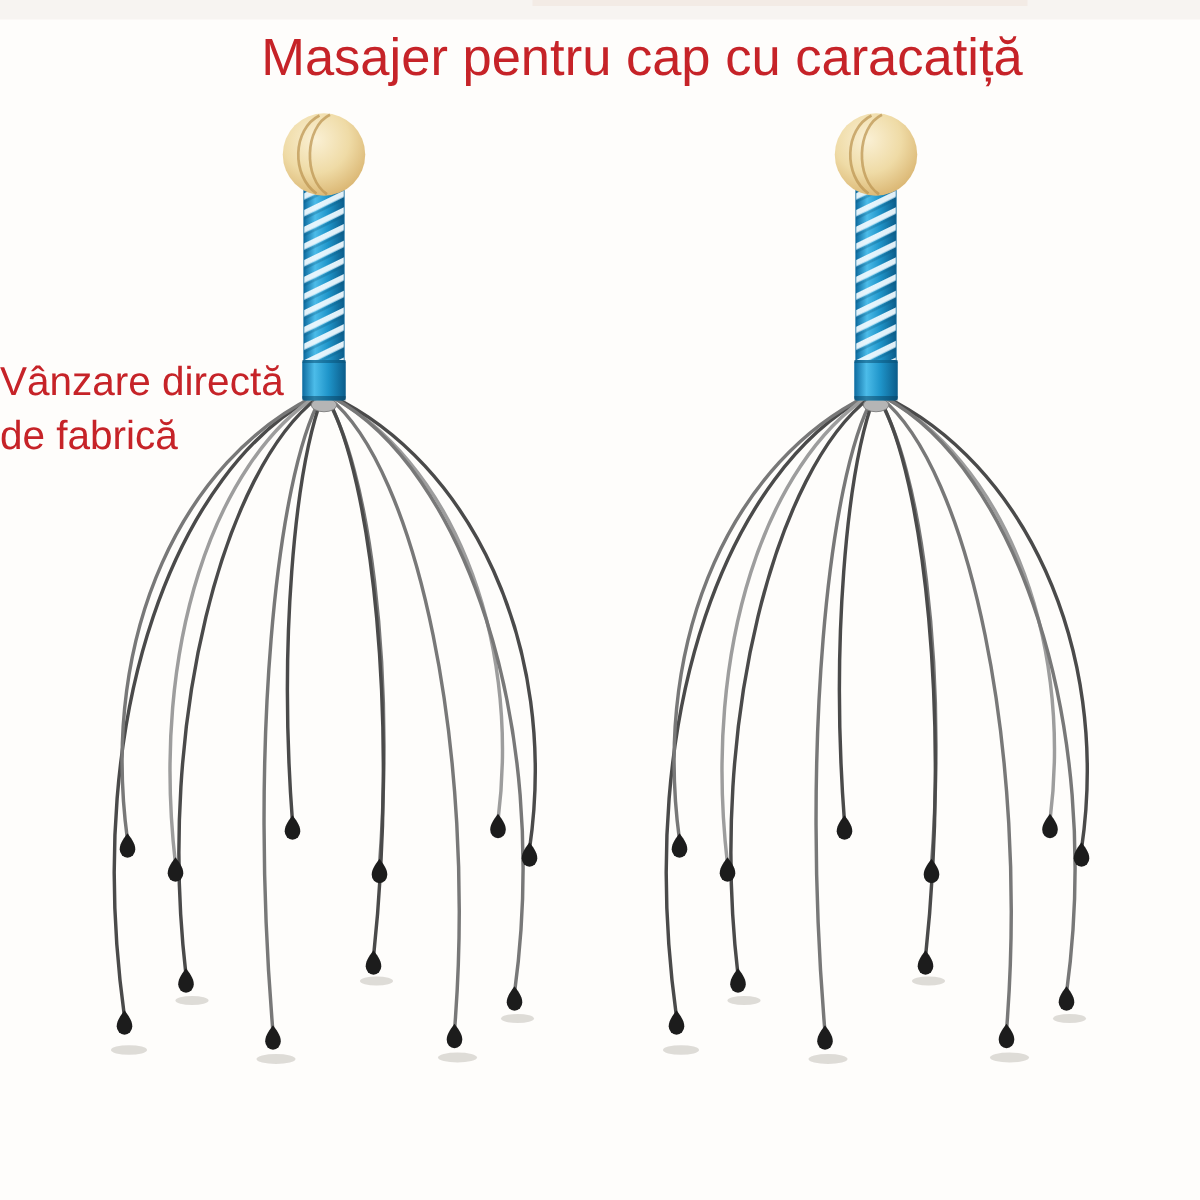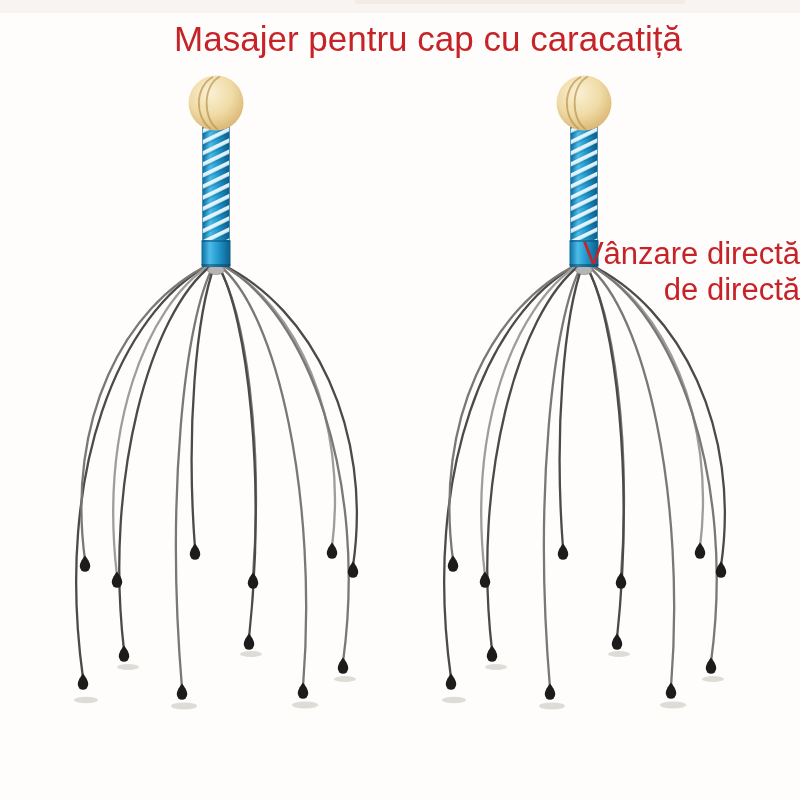--- a/index.html
+++ b/index.html
@@ -19,22 +19,22 @@
   }
   .top-band{position:absolute;top:0;left:0;right:0;height:13px;background:var(--top-band);}
   .top-noise{position:absolute;top:0;left:355px;width:330px;height:4px;background:var(--top-noise);opacity:.55;}
   .photo{position:absolute;top:0;left:0;}
   .title{
     position:absolute;top:19px;left:0;right:0;text-align:center;
     font-size:35px;line-height:40px;font-weight:500;color:var(--text-red);
     transform:translateX(28px);letter-spacing:0;
   }
   .subtitle{
-    position:absolute;top:236px;left:0;right:0;text-align:right;
-    font-size:31px;line-height:36px;font-weight:500;color:var(--text-red);
+    position:absolute;top:236px;left:0;right:0;text-align:left;
+    font-size:27px;line-height:36px;font-weight:500;color:var(--text-red);
   }
   
   .st-ball-hi{stop-color:var(--ball-highlight)} .st-ball-md{stop-color:var(--ball-base)} .st-ball-dk{stop-color:var(--ball-shade)}
   .st-h-edge{stop-color:var(--handle-edge)} .st-h-light{stop-color:var(--handle-light)}
   .st-h-mid{stop-color:var(--handle-mid)} .st-h-deep{stop-color:var(--handle-deep)}
   .stripe-w{fill:var(--stripe-white);opacity:.92}
   .stripe-s{fill:var(--stripe-shadow);opacity:.30}
   .wire{fill:none;stroke-width:2.3;stroke-linecap:round}
   .wire-d{stroke:var(--wire-dark)} .wire-m{stroke:var(--wire-mid)} .wire-l{stroke:var(--wire-light)}
   .bead-f{fill:var(--bead)}
@@ -134,14 +134,14 @@
   </defs>
 
   <use href="#massager" transform="translate(216,0)"></use>
   <use href="#massager" transform="translate(584,0)"></use>
 </svg>
 
 <div class="title">Masajer pentru cap cu caracatiță</div>
 
 <div class="subtitle">
   <span>Vânzare directă</span><br>
-  <span>de directă</span>
+  <span>de fabrică</span>
 </div>
 
 </body></html>

